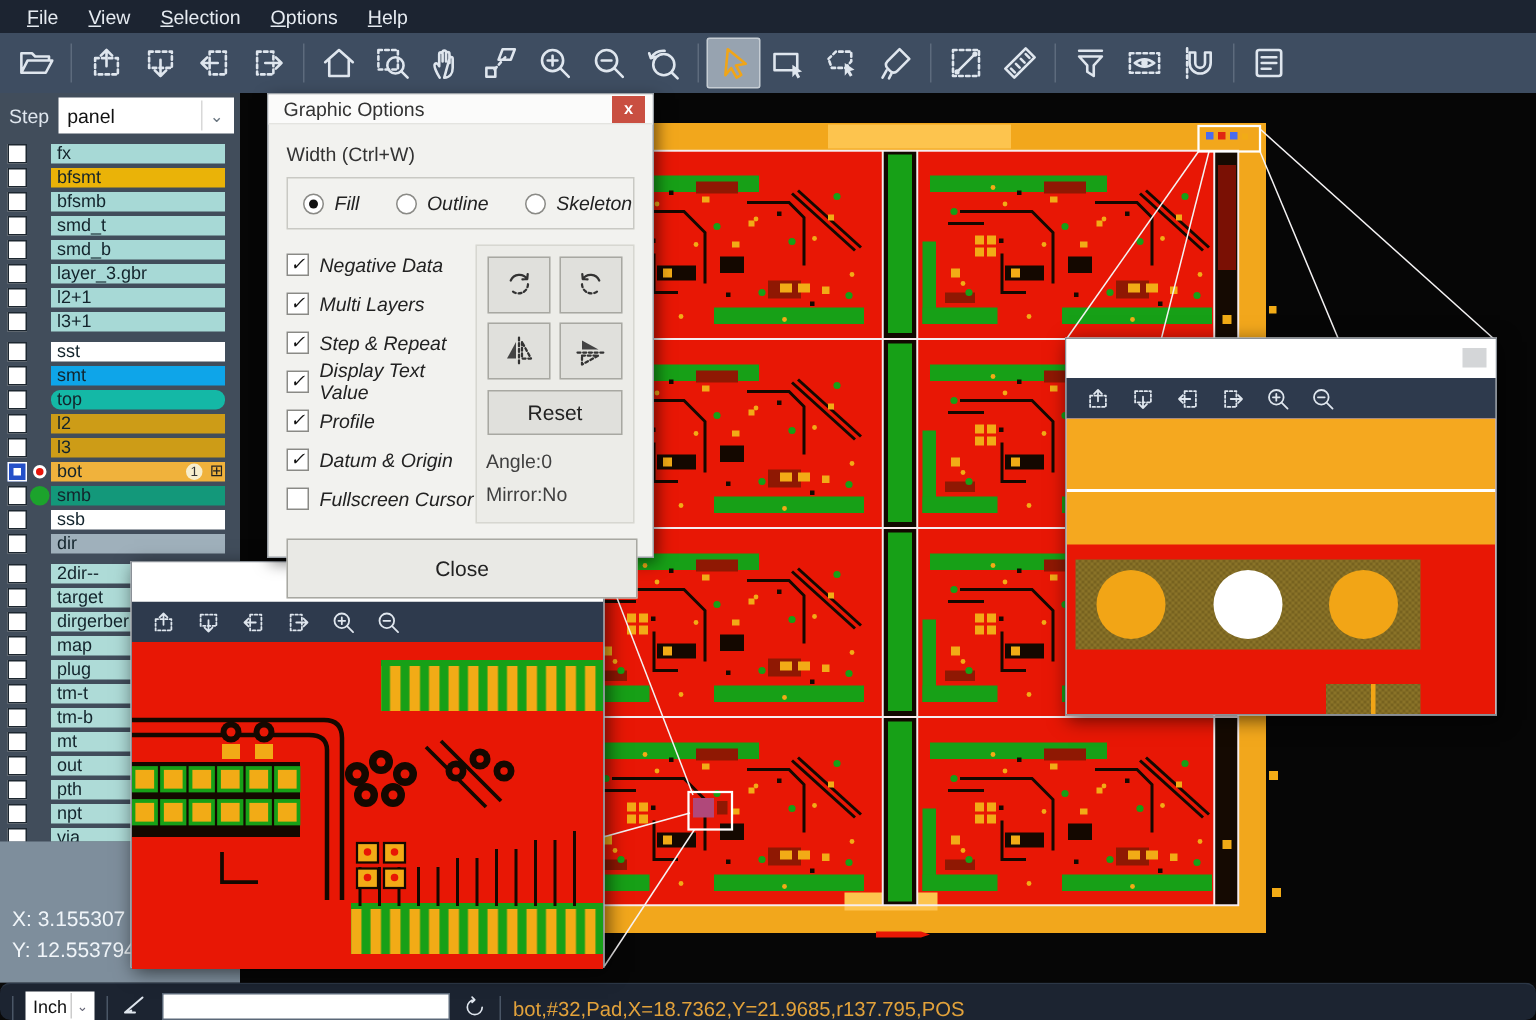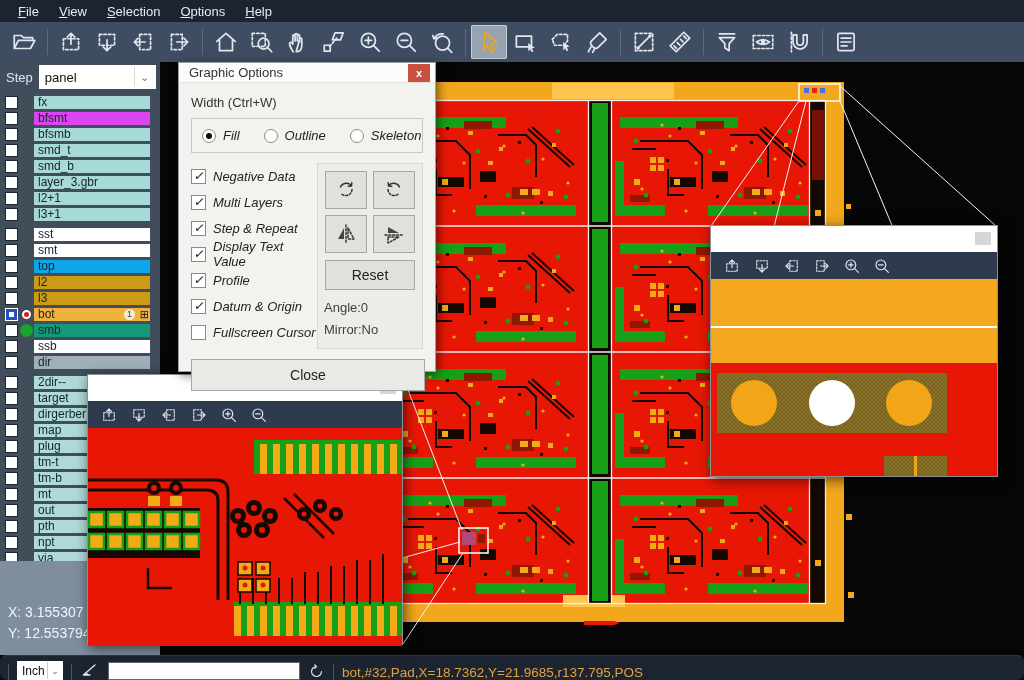--- a/index.html
+++ b/index.html
@@ -63,21 +63,21 @@
   .checks { flex:1; }
   .chk-row { height:26px; }
   .chkbox { width:15px; height:15px; background:#fff; border:1px solid #8a8a86; flex:none; text-align:center; line-height:13px; font-size:12px; color:#111; }
   .chkbox.checked::after { content:"✓"; }
   .tpanel { width:106px; background:#ececе8; background:#ececE8; border:1px solid #d7d7d1; padding:7px 6px; display:flex; flex-direction:column; gap:7px; align-items:center; }
   .tgrid { display:grid; grid-template-columns:42px 42px; gap:6px; }
   .tbtn2 { width:42px; height:38px; background:#e0e0dc; border:1px solid #a8a8a2; display:flex; align-items:center; justify-content:center; }
   .tic { stroke:#333; fill:none; stroke-width:1.5; stroke-linecap:round; stroke-linejoin:round; }
   .resetbtn { width:90px; height:30px; background:#e0e0dc; border:1px solid #a8a8a2; font-size:14px; color:#222; font-family:"Liberation Sans",sans-serif; }
   .tinfo { width:100%; font-size:13px; color:#404040; line-height:22px; }
-  .closebtn { margin:10px 12px 0 12px; width:234px; height:32px; background:#e9e9e5; border:1px solid #a8a8a2; font-size:14px; color:#222; font-family:"Liberation Sans",sans-serif; }
+  .closebtn { margin:10px 12px 0 12px; width:234px; height:40px; background:#e9e9e5; border:1px solid #a8a8a2; font-size:14px; color:#222; font-family:"Liberation Sans",sans-serif; }
 
   
   .magwin { position:absolute; background:#fff; border:1px solid #8a9097; box-shadow:2px 3px 12px rgba(0,0,0,.6); z-index:20; }
   .mag1 { left:87px; top:374px; width:316px; height:271px; }
   .mag2 { left:710px; top:225px; width:288px; height:252px; }
   .mag-title { height:26px; background:#fff; position:relative; }
   .mag-btn { position:absolute; right:6px; top:6px; width:16px; height:13px; background:#d4d6d8; }
   .mag-toolbar { height:27px; background:#2e3a4d; display:flex; align-items:center; gap:12px; padding-left:12px; }
   .mag-toolbar svg { width:18px; height:18px; }
   .mag-body { position:relative; overflow:hidden; }
@@ -286,21 +286,21 @@
           <div class="lname" style="background-color: rgb(167, 217, 214);">
             <span>fx</span>
             
             <span class="gridico"></span>
           </div>
         </div>
 
         <div class="lrow">
           <span class="cb"></span>
           <span class="indwrap"></span>
-          <div class="lname" style="background-color: #d946ef;">
+          <div class="lname" style="background-color: #eab308;">
             <span>bfsmt</span>
             
             <span class="gridico"></span>
           </div>
         </div>
 
         <div class="lrow">
           <span class="cb"></span>
           <span class="indwrap"></span>
           <div class="lname" style="background-color: rgb(167, 217, 214);">
@@ -366,31 +366,31 @@
           <div class="lname" style="background-color: rgb(255, 255, 255);">
             <span>sst</span>
             
             <span class="gridico"></span>
           </div>
         </div>
 
         <div class="lrow">
           <span class="cb"></span>
           <span class="indwrap"></span>
-          <div class="lname" style="background-color: #ffffff;">
+          <div class="lname" style="background-color: #0ea5e9;">
             <span>smt</span>
             
             <span class="gridico"></span>
           </div>
         </div>
 
         <div class="lrow">
           <span class="cb"></span>
           <span class="indwrap"></span>
-          <div class="lname" style="background-color: #0ea5e9;">
+          <div class="lname" style="background-color: #14b8a6; border-radius: 6px;">
             <span>top</span>
             
             <span class="gridico"></span>
           </div>
         </div>
 
         <div class="lrow">
           <span class="cb"></span>
           <span class="indwrap"></span>
           <div class="lname" style="background-color: rgb(205, 156, 23);">

